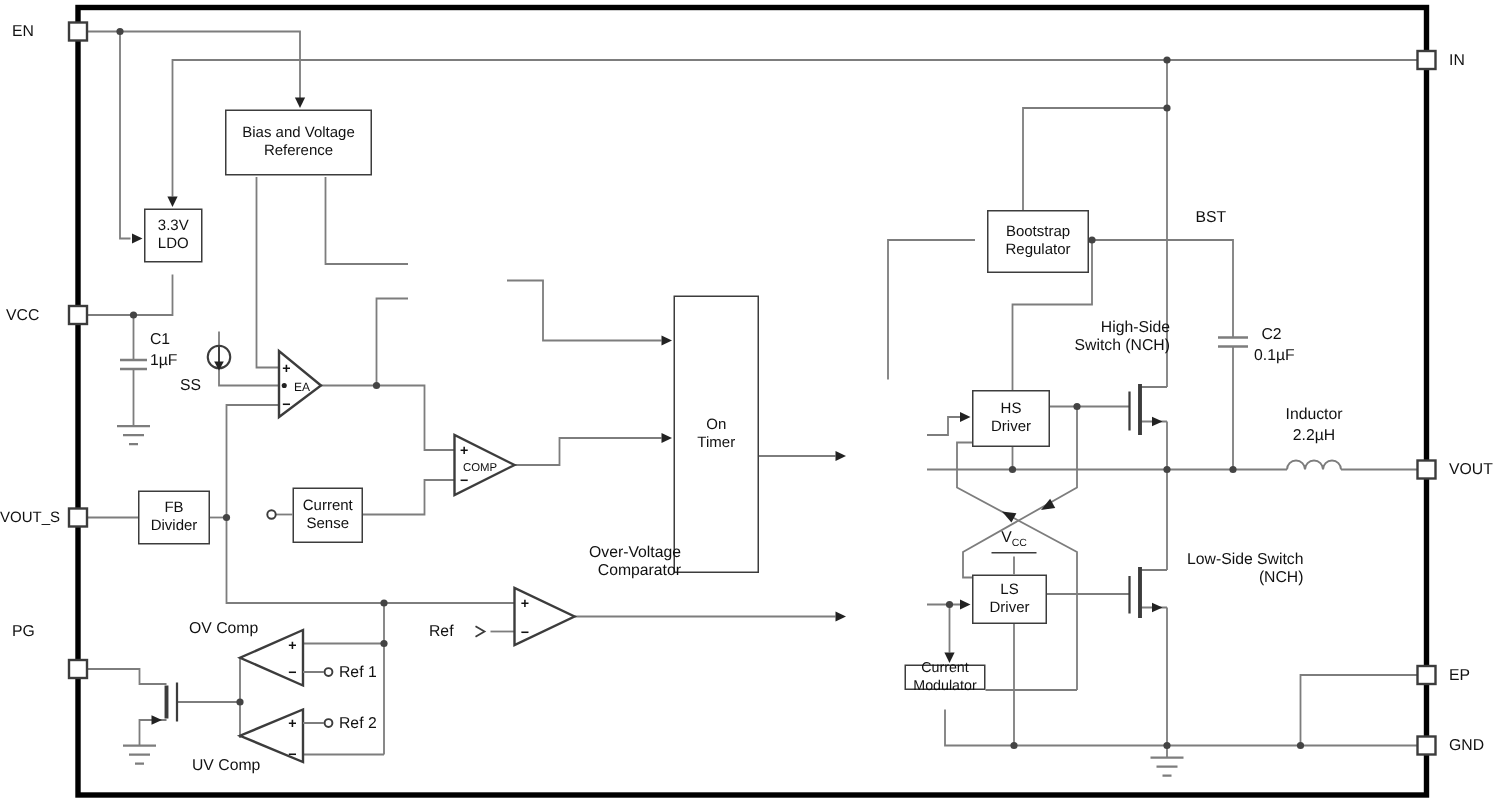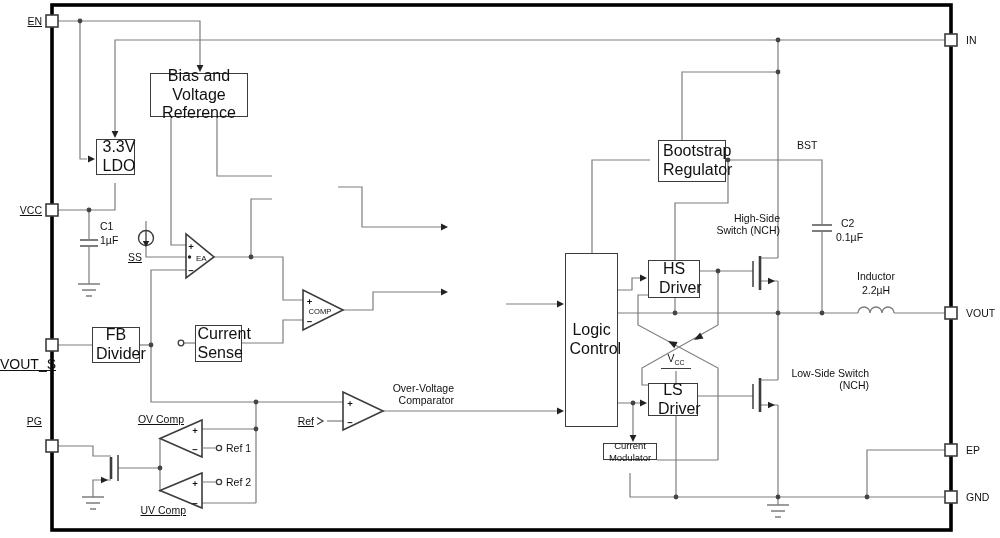--- a/index.html
+++ b/index.html
@@ -1,25 +1,25 @@
 <!DOCTYPE html>
 <html><head>
 <meta charset="utf-8">
 <style>
   html,body{margin:0;padding:0;background:#fff;}
   #stage{position:relative;width:1000px;height:538px;background:#fff;
          font-family:"Liberation Sans",sans-serif;color:#111;overflow:hidden;}
   #wires{position:absolute;left:0;top:0;}
   .blk{position:absolute;display:flex;align-items:center;justify-content:center;
        background:#fff;border:1.6px solid #3c3c3c;box-sizing:border-box;
-       font-size:16px;line-height:1.18;text-align:center;}
+       font-size:10px;line-height:1.18;text-align:center;}
   .blk span{display:inline-block;}
   .lbl{position:absolute;font-size:10.5px;line-height:1.15;white-space:nowrap;}
   .lbl.wrap{white-space:normal;text-align:right;}
-  .lbl.right{text-align:right;text-decoration:underline;}
+  .lbl.right{text-align:left;}
   .lbl.center{text-align:center;}
   .vccrail{border-bottom:1.3px solid #3c3c3c;padding-bottom:1px;text-align:center;}
   .vccrail sub{font-size:7px;}
   svg text{font-family:"Liberation Sans",sans-serif;fill:#111;}
   .pm{font-size:9.5px;font-weight:bold;}
   .ampname{font-size:8px;}
 </style>
 </head>
 <body>
 
@@ -203,56 +203,56 @@
     </div>
 <div class="blk" style="left:96px;top:139px;width:39px;height:36px">
       <span style="width:26px">3.3V LDO</span>
     </div>
 <div class="blk" style="left:92px;top:327px;width:48px;height:36px">
       <span style="width:40px">FB Divider</span>
     </div>
 <div class="blk" style="left:195px;top:325px;width:47px;height:37px">
       <span style="width:42px">Current Sense</span>
     </div>
-<div class="blk" style="left:565px;top:253px;width:53px;height:174px">
-      <span style="width:44px">Logic Control</span>
+<div class="blk" style="left:449px;top:197px;width:57px;height:185px">
+      <span style="width:34px">On Timer</span>
     </div>
 <div class="blk" style="left:658px;top:140px;width:68px;height:42px">
       <span style="width:58px">Bootstrap Regulator</span>
     </div>
 <div class="blk" style="left:648px;top:260px;width:52px;height:38px">
       <span style="width:30px">HS Driver</span>
     </div>
 <div class="blk" style="left:648px;top:383px;width:50px;height:33px">
       <span style="width:30px">LS Driver</span>
     </div>
 <div class="blk" style="left:603px;top:443px;width:54px;height:17px;font-size:9.5px">
       <span style="width:50px">Current Modulator</span>
     </div>
 
 <div class="lbl right" style="left:8px;top:15px;width:34px">EN</div>
 <div class="lbl right" style="left:4px;top:204px;width:38px">VCC</div>
-<div class="lbl right" style="left:0px;top:356px;width:42px;font-size:14px">VOUT_S</div>
+<div class="lbl right" style="left:0px;top:340px;width:42px;font-size:10px">VOUT_S</div>
 <div class="lbl right" style="left:8px;top:415px;width:34px">PG</div>
 <div class="lbl" style="left:966px;top:34px;width:34px">IN</div>
 <div class="lbl" style="left:966px;top:307px;width:40px">VOUT</div>
 <div class="lbl" style="left:966px;top:444px;width:30px">EP</div>
 <div class="lbl" style="left:966px;top:491px;width:36px">GND</div>
 
 <div class="lbl right" style="left:120px;top:251px;width:22px">SS</div>
 <div class="lbl" style="left:100px;top:220px;width:26px">C1</div>
 <div class="lbl" style="left:100px;top:234px;width:32px">1µF</div>
 <div class="lbl" style="left:797px;top:139px;width:30px">BST</div>
 <div class="lbl" style="left:841px;top:217px;width:26px">C2</div>
 <div class="lbl" style="left:836px;top:231px;width:42px">0.1µF</div>
 <div class="lbl wrap" style="left:702px;top:212px;width:78px">High-Side Switch (NCH)</div>
 <div class="lbl wrap" style="left:787px;top:367px;width:82px">Low-Side Switch (NCH)</div>
 <div class="lbl center" style="left:845px;top:270px;width:62px">Inductor</div>
 <div class="lbl center" style="left:845px;top:284px;width:62px">2.2µH</div>
-<div class="lbl wrap" style="left:370px;top:382px;width:84px">Over-Voltage Comparator</div>
+<div class="lbl wrap" style="left:370px;top:362px;width:84px">Over-Voltage Comparator</div>
 <div class="lbl right" style="left:286px;top:415px;width:28px">Ref</div>
 <div class="lbl" style="left:226px;top:442px;width:34px">Ref 1</div>
 <div class="lbl" style="left:226px;top:476px;width:34px">Ref 2</div>
 <div class="lbl right" style="left:126px;top:413px;width:58px">OV Comp</div>
 <div class="lbl right" style="left:128px;top:504px;width:58px">UV Comp</div>
 <div class="lbl vccrail" style="left:661px;top:352px;width:30px"><span>V</span><sub>CC</sub></div>
 
 </div>
 
 </body></html>

